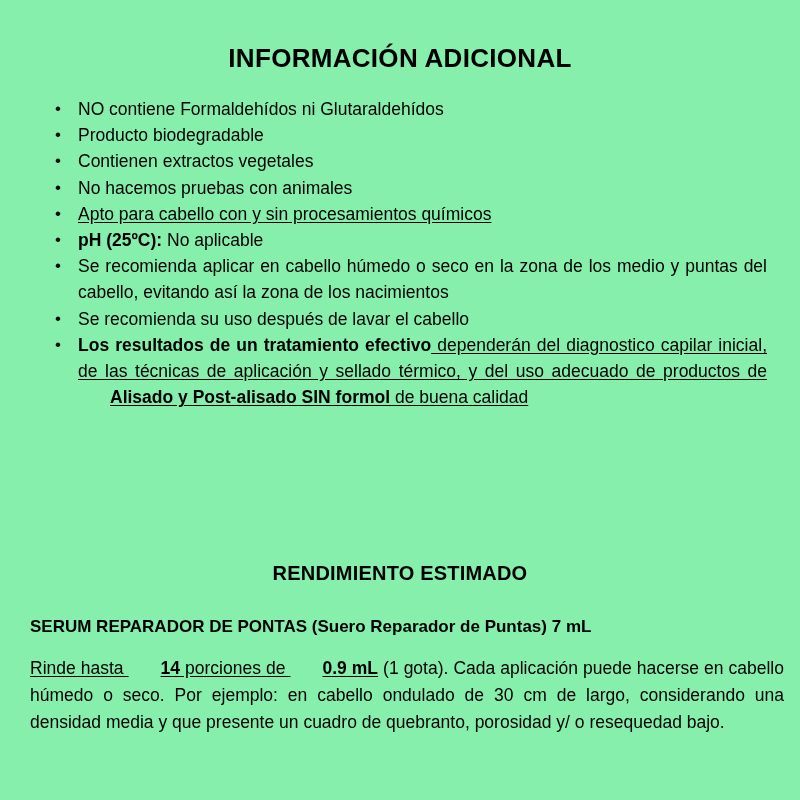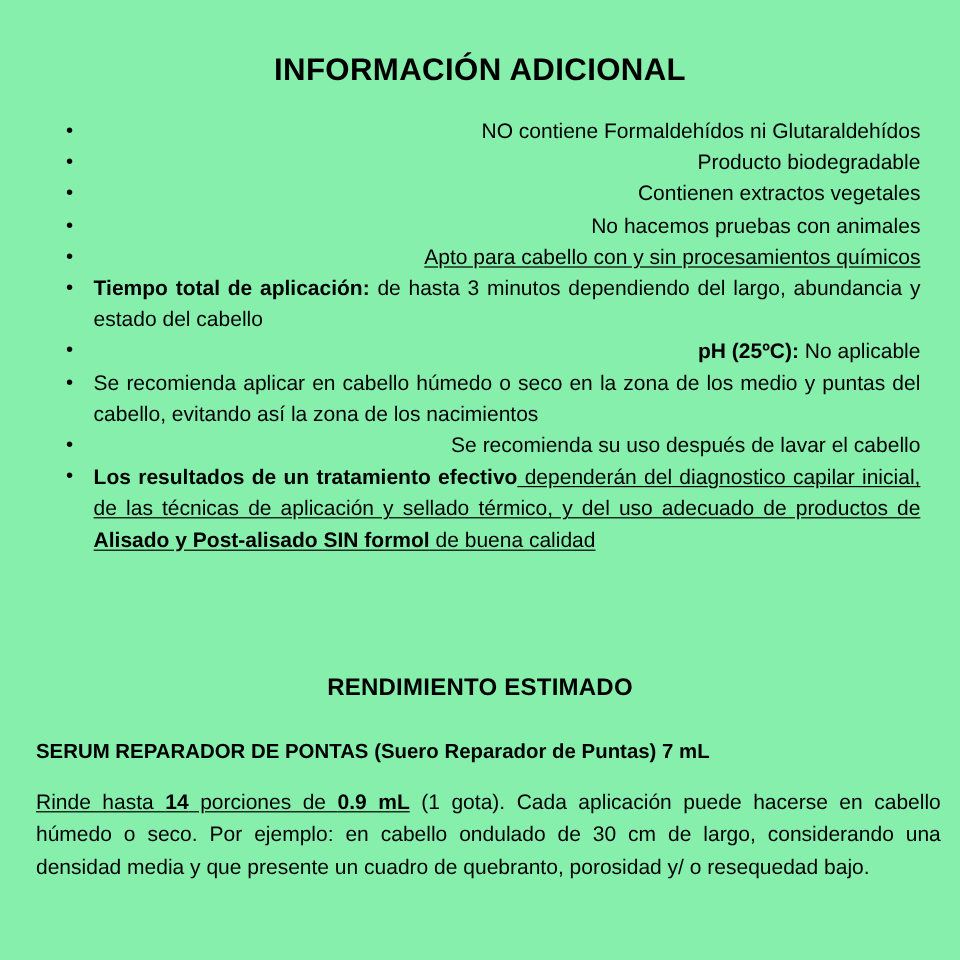--- a/index.html
+++ b/index.html
@@ -67,26 +67,26 @@
   .bullets > li::before {
     content: "\2022";
     position: absolute;
     left: 0;
     top: 0;
     font-size: 17px;
     line-height: 26.2px;
   }
   
   .bullets > li.short {
-    text-align: right;
+    text-align: left;
   }
 
   .b { font-weight: bold; }
   .u { text-decoration: underline; text-underline-offset: 2px; }
-  .bu { font-weight: bold; text-decoration: underline; text-underline-offset: 2px; }
+  .bu { font-weight: bold; text-decoration: underline; text-underline-offset: 2px; margin-left: 32px; }
 
   
   .yield-block {
     position: absolute;
     left: 30px;
     top: 617px;
     width: 754px;
     font-size: 17.5px;
     line-height: 27px;
   }
@@ -132,23 +132,20 @@
     </li>
 
     <li class="short">
       <span>No hacemos pruebas con animales</span>
     </li>
 
     <li class="short">
       <span class="u">Apto para cabello con y sin procesamientos químicos</span>
     </li>
 
-    <li>
-      <span class="b">Tiempo total de aplicación:</span><span> de hasta 3 minutos dependiendo del largo, abundancia y estado del cabello</span>
-    </li>
 
     <li class="short">
       <span class="b">pH (25ºC):</span><span> No aplicable</span>
     </li>
 
     <li>
       <span>Se recomienda aplicar en cabello húmedo o seco en la zona de los medio y puntas del cabello, evitando así la zona de los nacimientos</span>
     </li>
 
     <li class="short">

